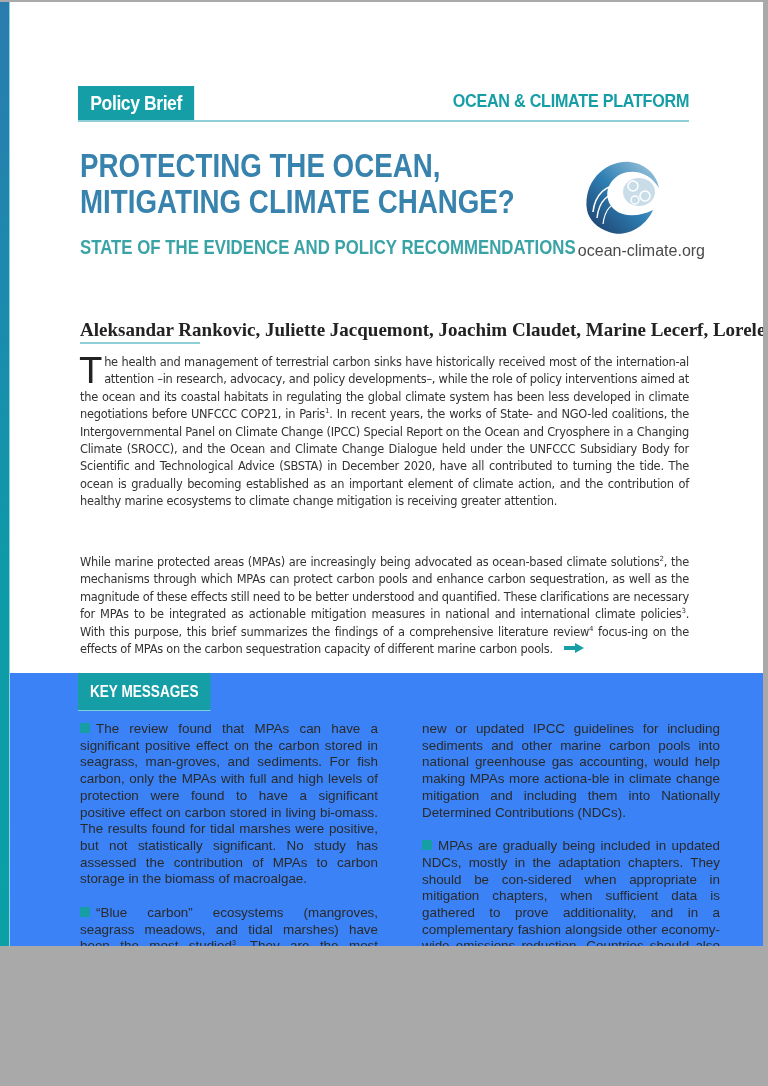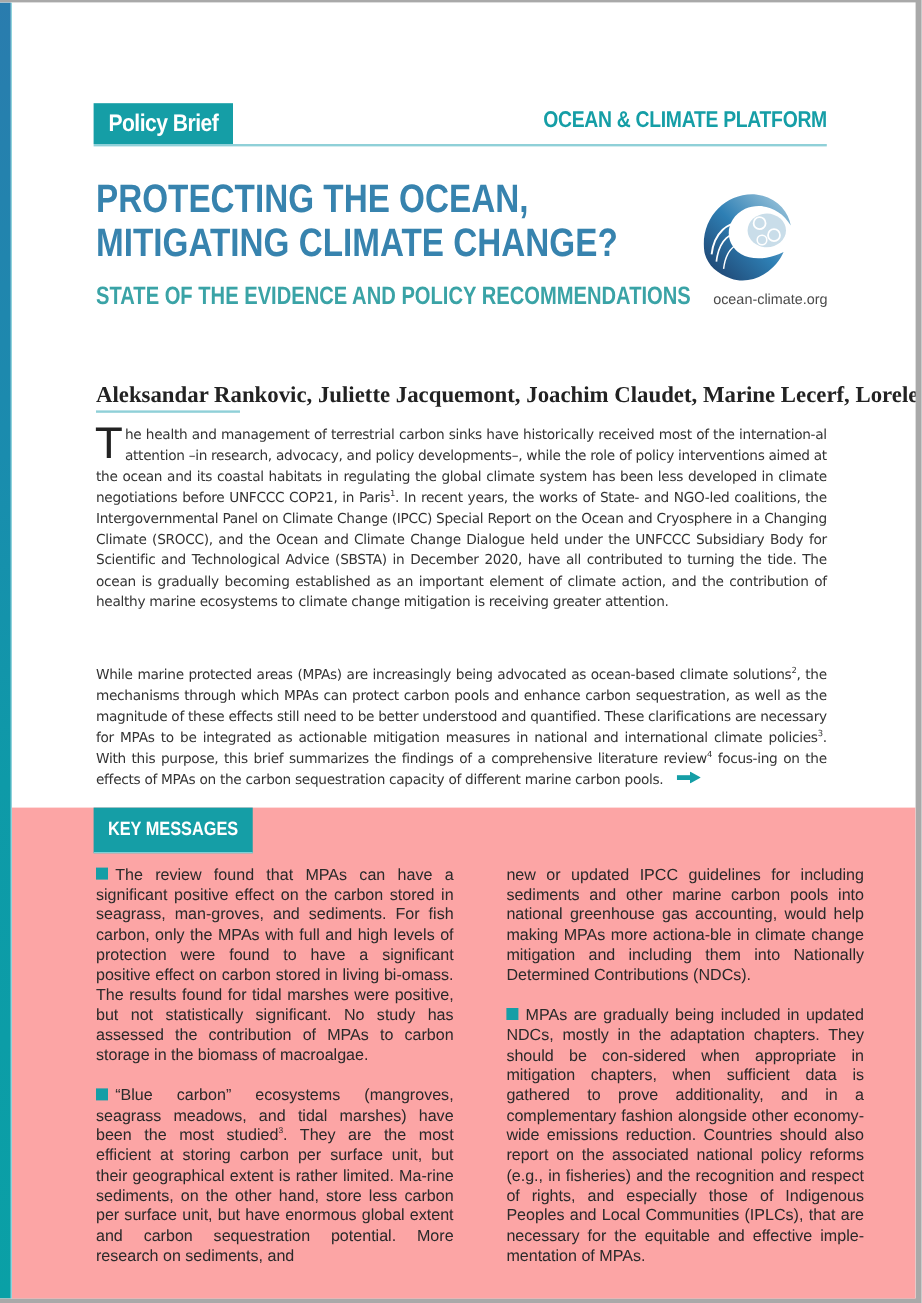--- a/index.html
+++ b/index.html
@@ -4,21 +4,21 @@
 <style>
   html, body { margin: 0; padding: 0; }
   body {
     width: 768px; height: 1086px; overflow: hidden;
     background: #a9a9a9;
     font-family: "Liberation Sans", sans-serif;
     position: relative;
   }
   .page {
     position: absolute; left: 0; top: 2px;
-    width: 763px; height: 1080px;
+    width: 763px; height: 944px;
     background: #ffffff;
     overflow: hidden;
   }
   .left-bar {
     position: absolute; left: 0; top: 0; width: 9px; height: 100%;
     background: linear-gradient(to bottom, #2a7cae 0%, #1a8cae 35%, #0e9aa8 60%, #0aa0a6 100%);
     border-right: 1px solid #8fd3dc;
   }
   .header-row {
     position: absolute; left: 78px; top: 84px; width: 611px; height: 34px;
@@ -46,22 +46,22 @@
     position: absolute; left: 80px; top: 233px; margin: 0;
     color: #3aa3a6; font-weight: bold; font-size: 21px;
     transform: scaleX(0.80); transform-origin: left top;
     white-space: nowrap;
   }
   .logo {
     position: absolute; left: 545px; top: 150px; width: 150px; height: 115px;
   }
   .logo svg { position: absolute; left: 30px; top: 0; }
   .logo-text {
-    position: absolute; left: 22px; top: 90px; width: 150px; text-align: center;
-    color: #4a4a4a; font-size: 12px;
+    position: absolute; left: 10px; top: 90px; width: 150px; text-align: right;
+    color: #4a4a4a; font-size: 16px;
   }
   .authors {
     position: absolute; left: 80px; top: 317px;
     font-family: "Liberation Serif", serif; font-weight: bold; font-size: 19px;
     color: #222; white-space: nowrap;
   }
   .authors-rule {
     position: absolute; left: 80px; top: 340px; width: 120px; height: 2px; background: #8fd0d8;
   }
   .intro {
@@ -74,21 +74,21 @@
   .intro.p2 { top: 552px; }
   .dropcap {
     float: left; font-size: 35px; line-height: 30px; margin: 2px 3px 0 0;
     color: #222; font-family: "DejaVu Sans", sans-serif;
   }
   .continue-arrow {
     display: inline-block; vertical-align: middle; margin-left: 8px;
   }
   .key-section {
     position: absolute; left: 10px; top: 671px; width: 753px; height: 410px;
-    background: #fca5a5;
+    background: #3b82f6;
   }
   .key-tag {
     position: absolute; left: 68px; top: 0px; height: 37px; padding: 0 14px;
     background: #159ea6; color: #fff; font-weight: bold; font-size: 16px;
     line-height: 37px; border-bottom: 1px solid #7fd0d6;
     transform: scaleX(0.85); transform-origin: left center;
   }
   .col {
     position: absolute; top: 48px; width: 298px;
     font-family: Liberation Sans, sans-serif; font-size: 13.4px; line-height: 16.7px;

